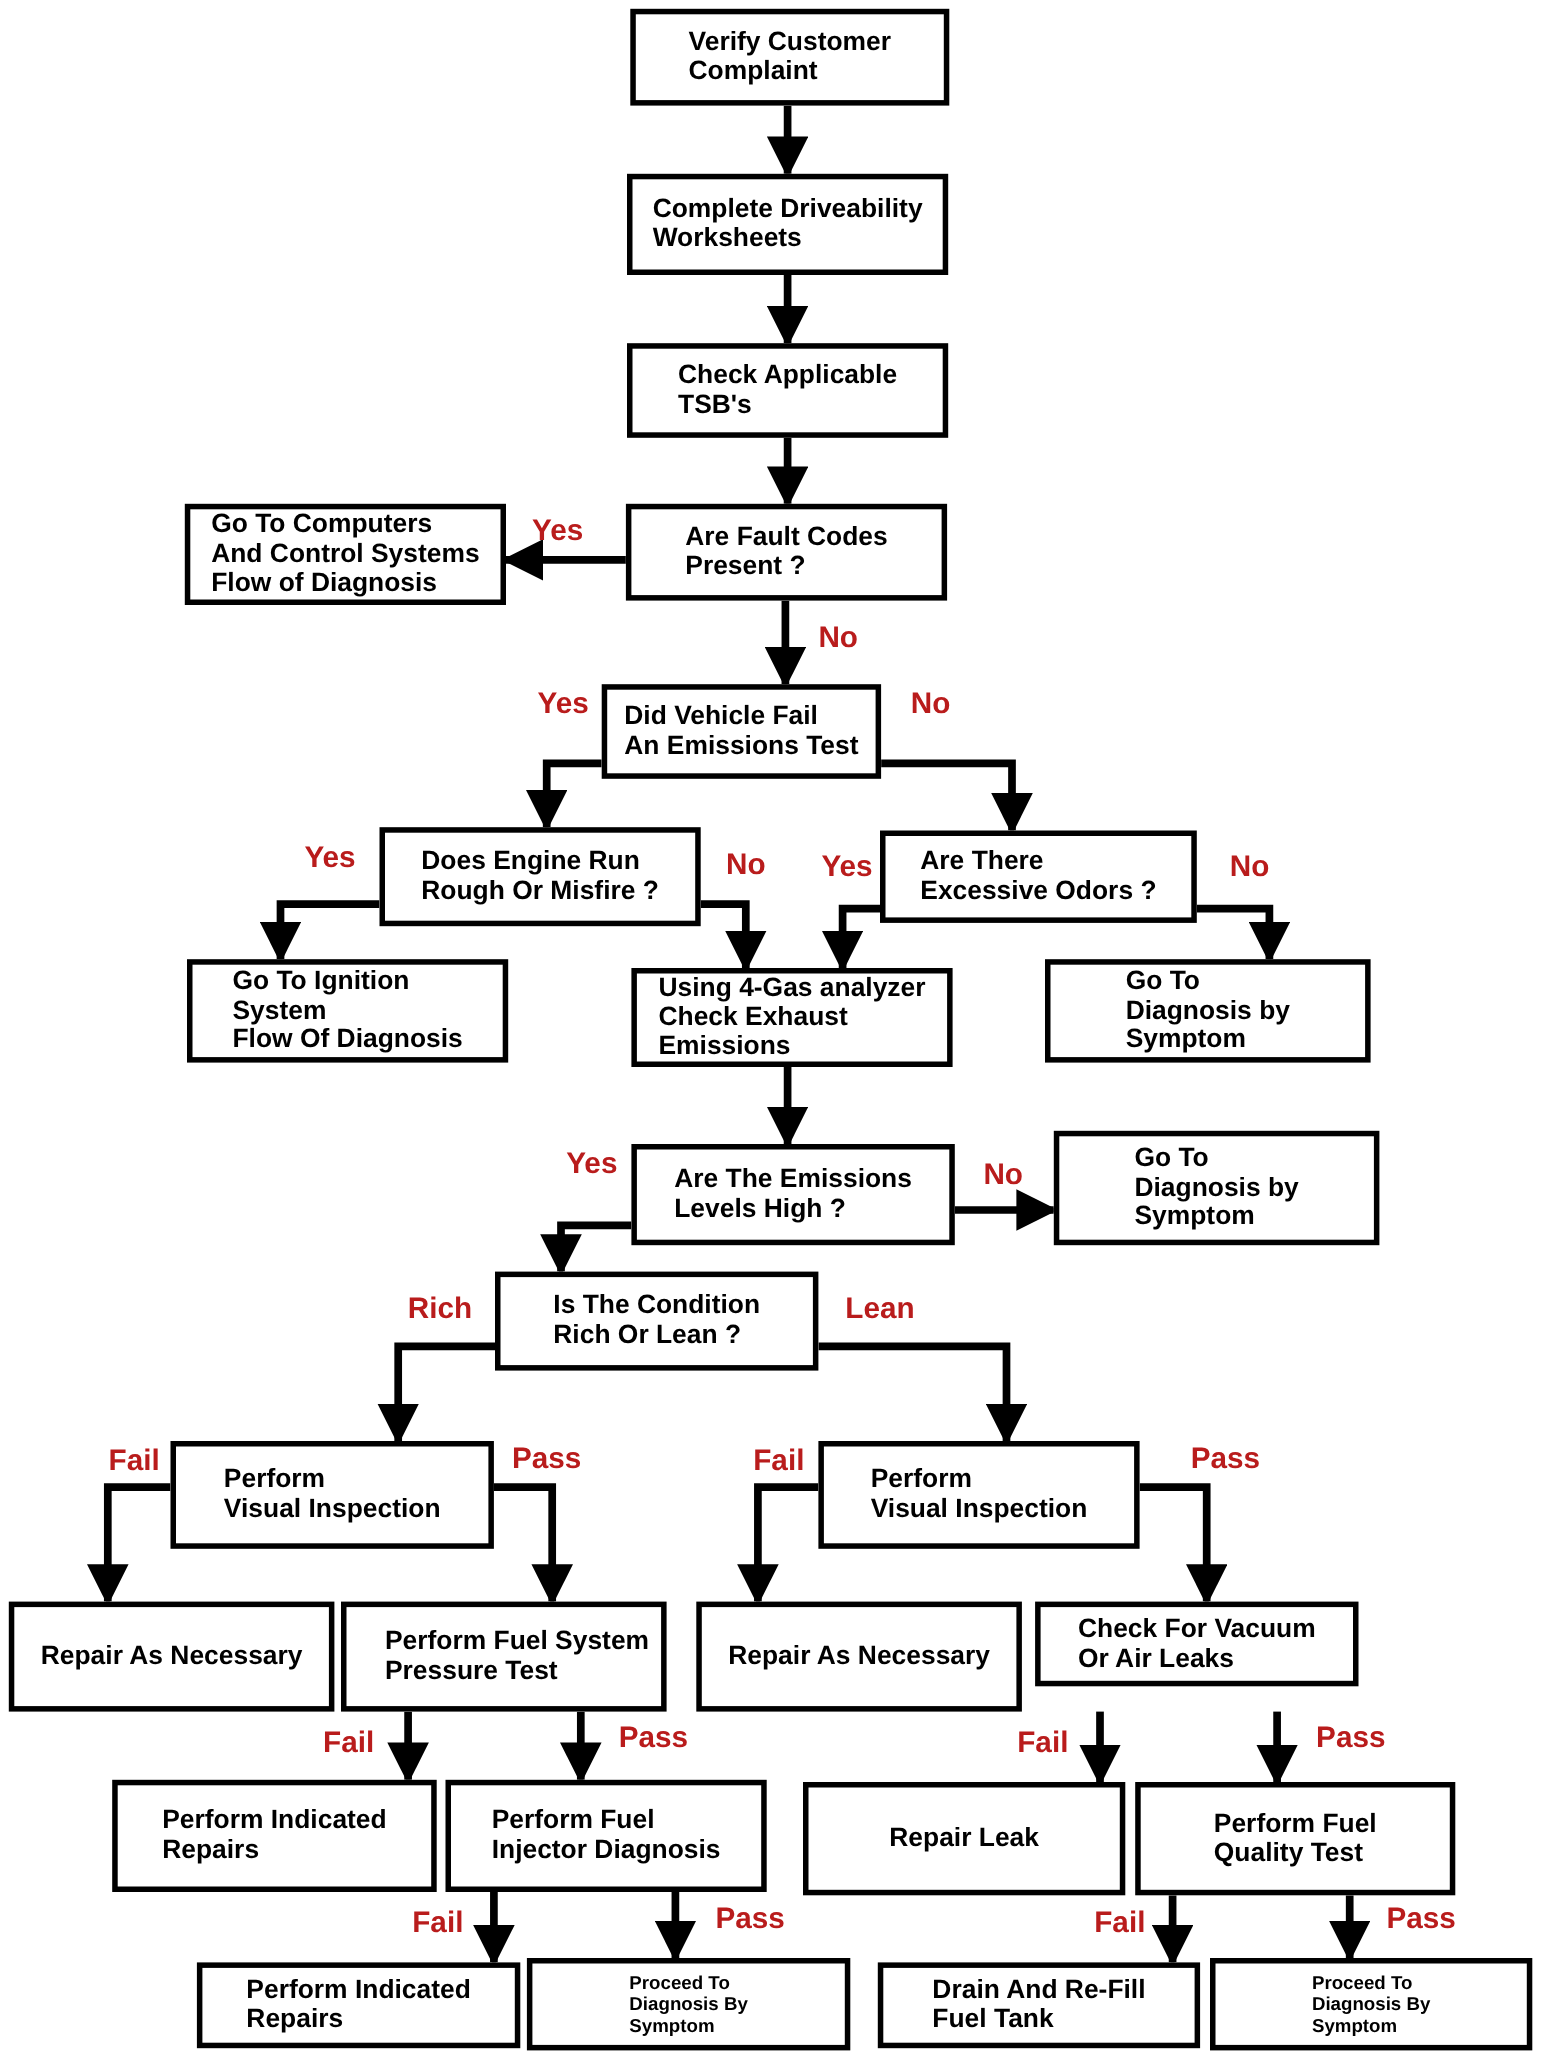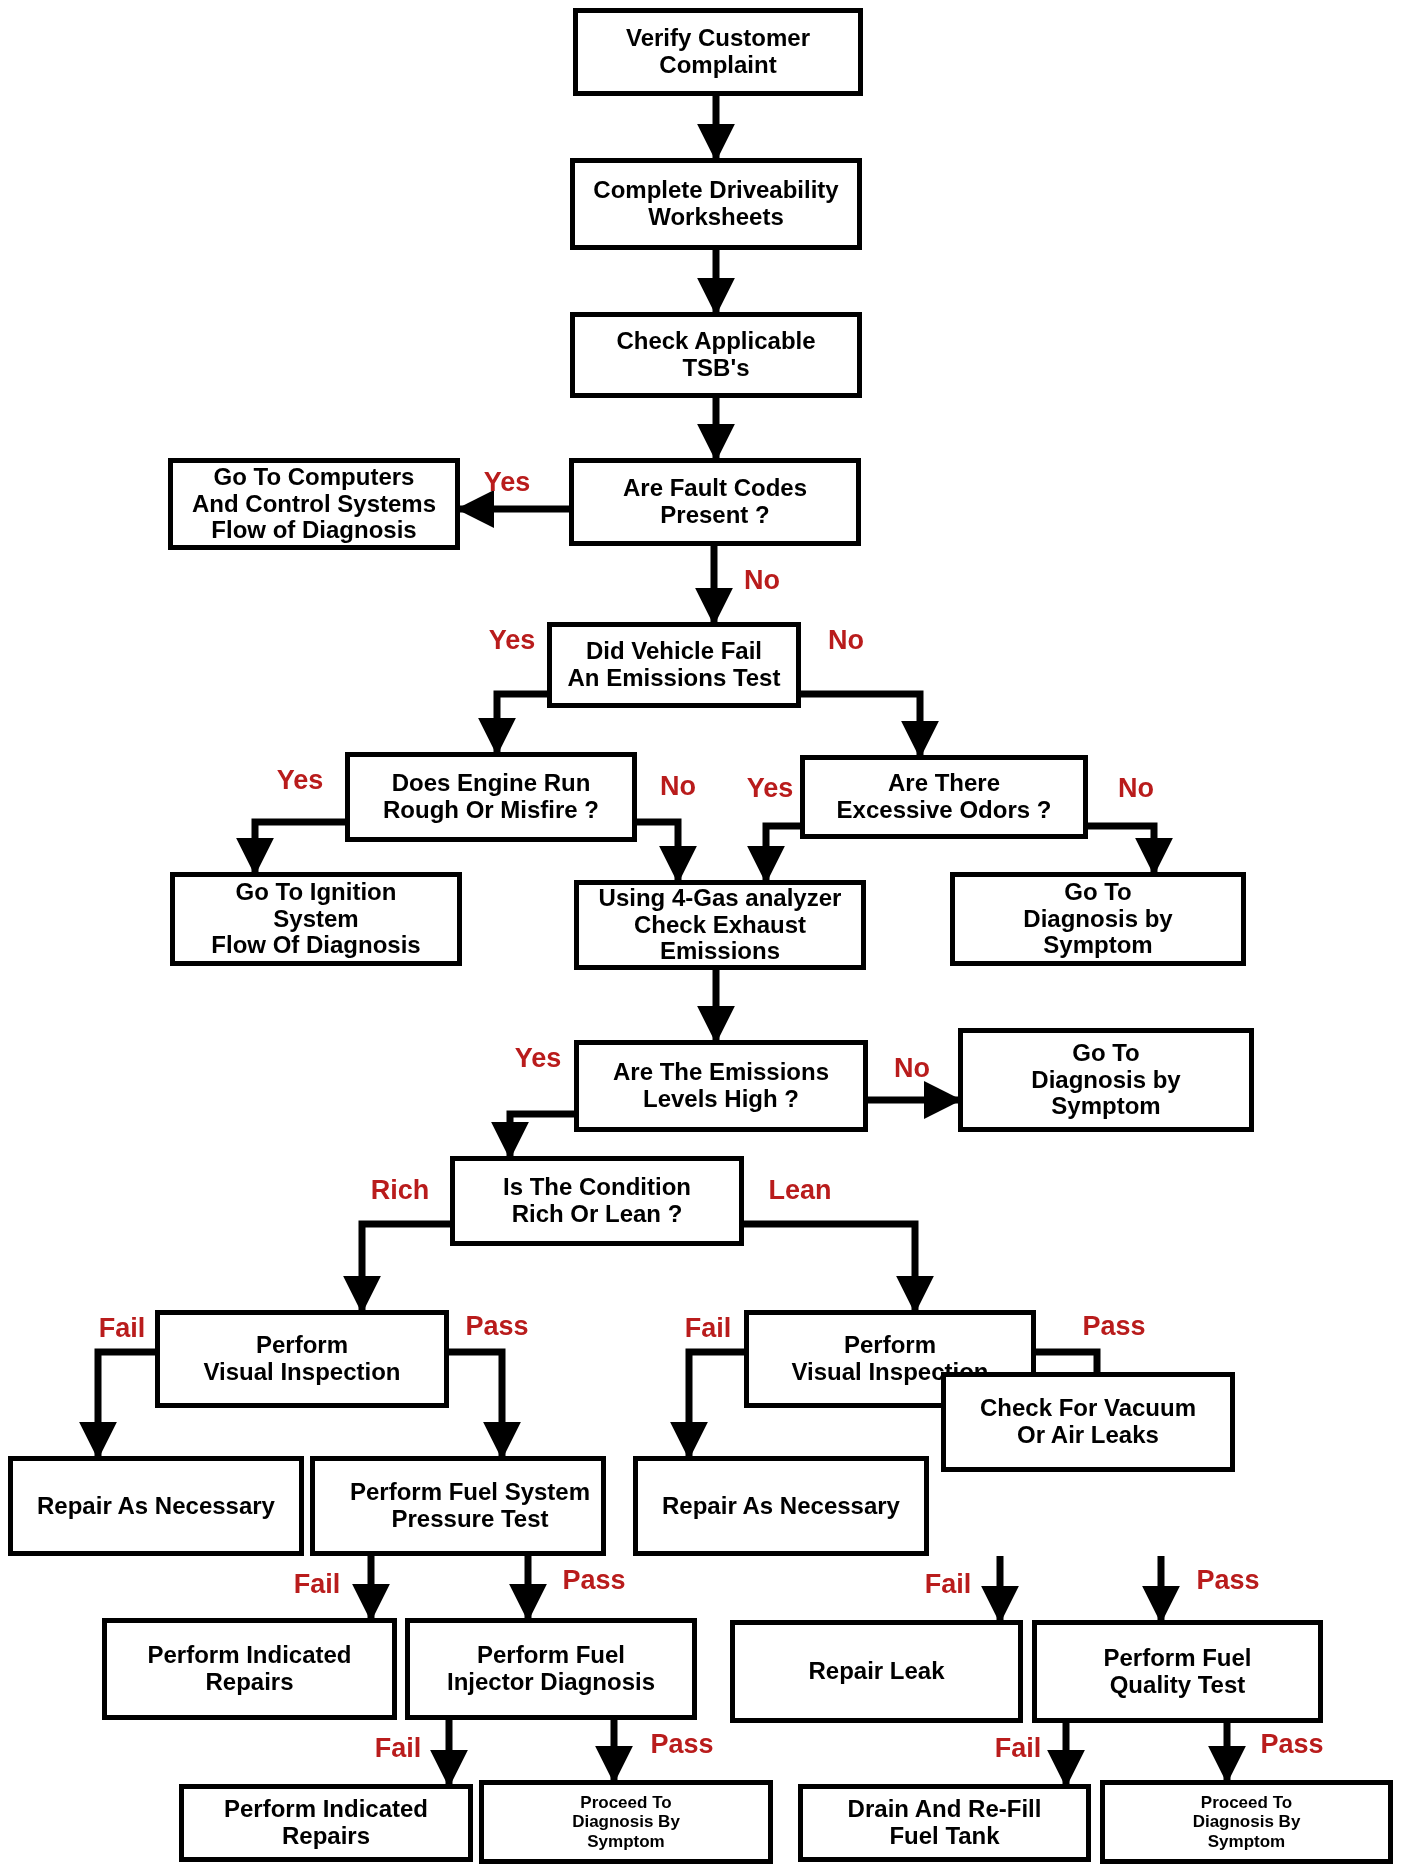--- a/index.html
+++ b/index.html
@@ -37,21 +37,21 @@
     display: flex;
     align-items: center;
     justify-content: center;
     font-weight: 700;
     font-size: 24px;
     line-height: 1.12;
   }
   .node span {
     display: block;
     white-space: pre-line;
-    text-align: center;
+    text-align: left;
     letter-spacing: 0px;
   }
   .node.fs22 { font-size: 17px; }
   .edge-label {
     position: absolute;
     transform: translate(-50%, -50%);
     font-weight: 700;
     font-size: 27px;
     color: #b91c1c;
     white-space: nowrap;
@@ -171,21 +171,21 @@
     <div class="node" style="left: 8px; top: 1456px; width: 296px; height: 100px;">
       <span>Repair As Necessary</span>
     </div>
     <div class="node" style="left: 310px; top: 1456px; width: 296px; height: 100px; padding-left: 24px;">
       <span>Perform Fuel System
 Pressure Test</span>
     </div>
     <div class="node" style="left: 633px; top: 1456px; width: 296px; height: 100px;">
       <span>Repair As Necessary</span>
     </div>
-    <div class="node" style="left: 941px; top: 1372px; width: 294px; height: 100px;">
+    <div class="node" style="left: 941px; top: 1456px; width: 294px; height: 77px;">
       <span>Check For Vacuum
 Or Air Leaks</span>
     </div>
     <div class="node" style="left: 102px; top: 1618px; width: 295px; height: 102px;">
       <span>Perform Indicated
 Repairs</span>
     </div>
     <div class="node" style="left: 405px; top: 1618px; width: 292px; height: 102px;">
       <span>Perform Fuel
 Injector Diagnosis</span>

